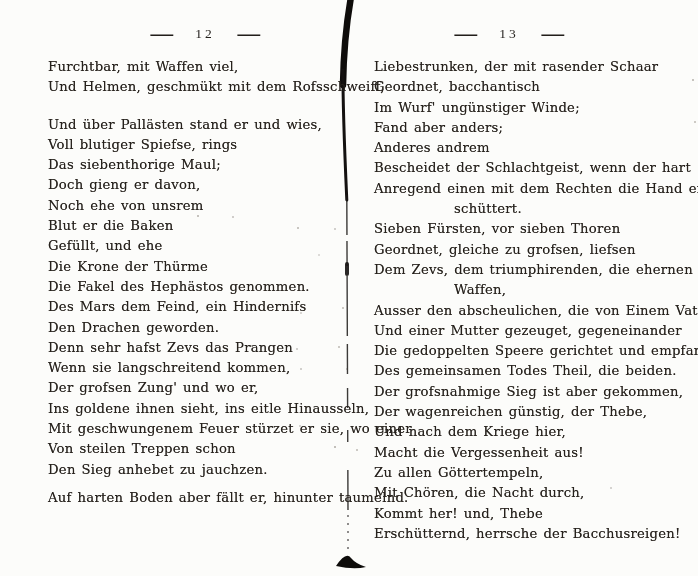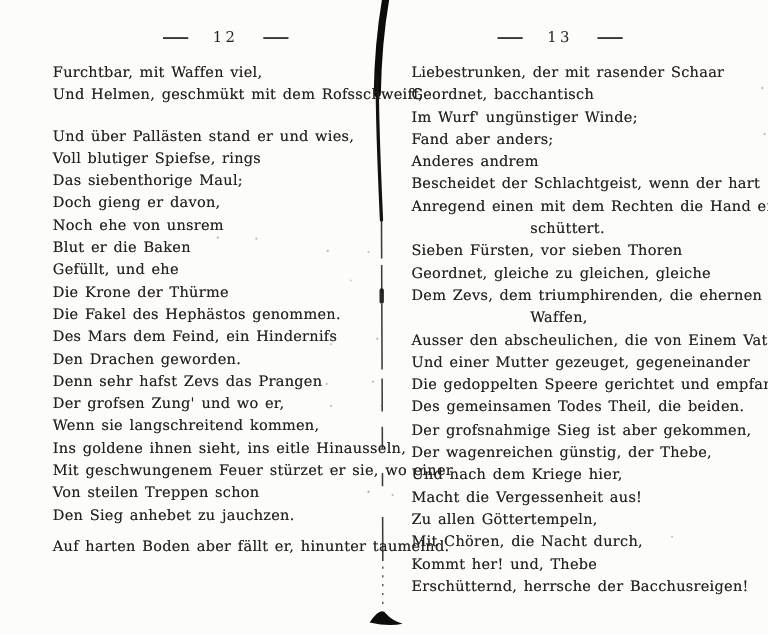--- a/index.html
+++ b/index.html
@@ -17,29 +17,29 @@
   .page-left  { left: 48px;  width: 314px; }
   .page-right { left: 374px; width: 322px; }
 
   .page-header {
     display: flex; justify-content: center; align-items: center;
     gap: 27px; height: 16px; margin-bottom: 15px;
     font-size: 13.5px; color: #221e1a;
   }
   .page-right .page-header { transform: translateX(-26px); }
   .dash { display: inline-block; transform: scaleX(1.9); font-weight: 700; }
-  .pagenum { letter-spacing: 3px; }
+  .pagenum { letter-spacing: 3px; font-family: Liberation Serif, serif; }
 
   .line {
     font-size: 13.2px; line-height: 20.3px;
     letter-spacing: 0.25px; word-spacing: 1.5px;
     white-space: nowrap;
     text-shadow: 0 0 0.5px rgba(30,25,20,.55);
   }
-  .line.cont { margin-left: 108px; }
+  .line.cont { margin-left: 80px; }
   .stanza + .stanza { margin-top: 17px; }
   .page-left .stanza:nth-child(3) { margin-top: 8px; }
 
   .gutter { position: absolute; left: 330px; top: 0; width: 40px; height: 576px; }
 
   .noise {
     position: absolute; top: 0; left: 0;
     width: 2px; height: 2px; border-radius: 50%;
     background: transparent;
     box-shadow:
@@ -97,22 +97,22 @@
           <div class="line">Das siebenthorige Maul;</div>
           <div class="line">Doch gieng er davon,</div>
           <div class="line">Noch ehe von unsrem</div>
           <div class="line">Blut er die Baken</div>
           <div class="line">Gefüllt, und ehe</div>
           <div class="line">Die Krone der Thürme</div>
           <div class="line">Die Fakel des Hephästos genommen.</div>
           <div class="line">Des Mars dem Feind, ein Hindernifs</div>
           <div class="line">Den Drachen geworden.</div>
           <div class="line">Denn sehr hafst Zevs das Prangen</div>
+          <div class="line">Wenn sie langschreitend kommen,</div>
           <div class="line">Der grofsen Zung' und wo er,</div>
-          <div class="line">Wenn sie langschreitend kommen,</div>
           <div class="line">Ins goldene ihnen sieht, ins eitle Hinausseln,</div>
           <div class="line">Mit geschwungenem Feuer stürzet er sie, wo einer</div>
           <div class="line">Von steilen Treppen schon</div>
           <div class="line">Den Sieg anhebet zu jauchzen.</div>
         </div>
         <div class="stanza">
           <div class="line">Auf harten Boden aber fällt er, hinunter taumelnd.</div>
         </div>
       </div>
   </section>
@@ -127,21 +127,21 @@
         <div class="stanza">
           <div class="line">Liebestrunken, der mit rasender Schaar</div>
           <div class="line">Geordnet, bacchantisch</div>
           <div class="line">Im Wurf' ungünstiger Winde;</div>
           <div class="line">Fand aber anders;</div>
           <div class="line">Anderes andrem</div>
           <div class="line">Bescheidet der Schlachtgeist, wenn der hart</div>
           <div class="line">Anregend einen mit dem Rechten die Hand er-</div>
           <div class="line cont">schüttert.</div>
           <div class="line">Sieben Fürsten, vor sieben Thoren</div>
-          <div class="line">Geordnet, gleiche zu gleichen, gleiche</div>
+          <div class="line">Geordnet, gleiche zu grofsen, liefsen</div>
           <div class="line">Dem Zevs, dem triumphirenden, die ehernen</div>
           <div class="line cont">Waffen,</div>
           <div class="line">Ausser den abscheulichen, die von Einem Vater</div>
           <div class="line">Und einer Mutter gezeuget, gegeneinander</div>
           <div class="line">Die gedoppelten Speere gerichtet und empfangen</div>
           <div class="line">Des gemeinsamen Todes Theil, die beiden.</div>
           <div class="line">Der grofsnahmige Sieg ist aber gekommen,</div>
           <div class="line">Der wagenreichen günstig, der Thebe,</div>
           <div class="line">Und nach dem Kriege hier,</div>
           <div class="line">Macht die Vergessenheit aus!</div>

